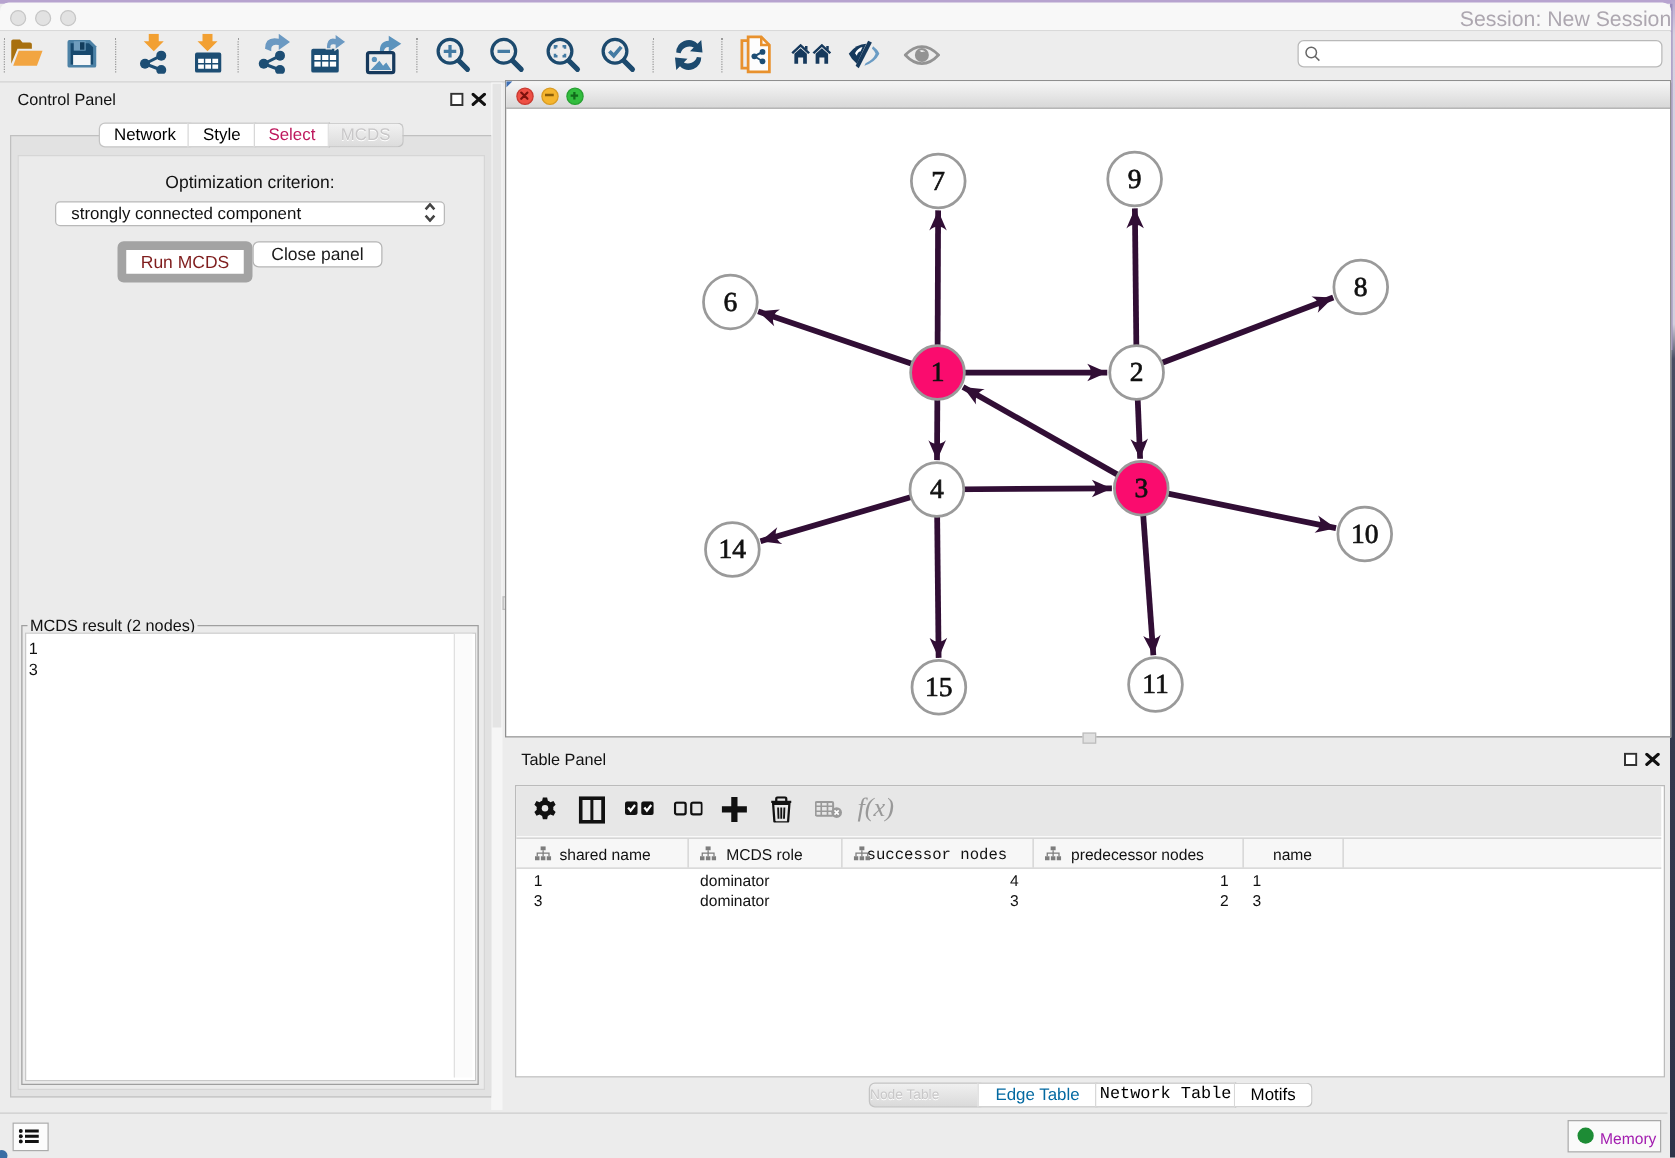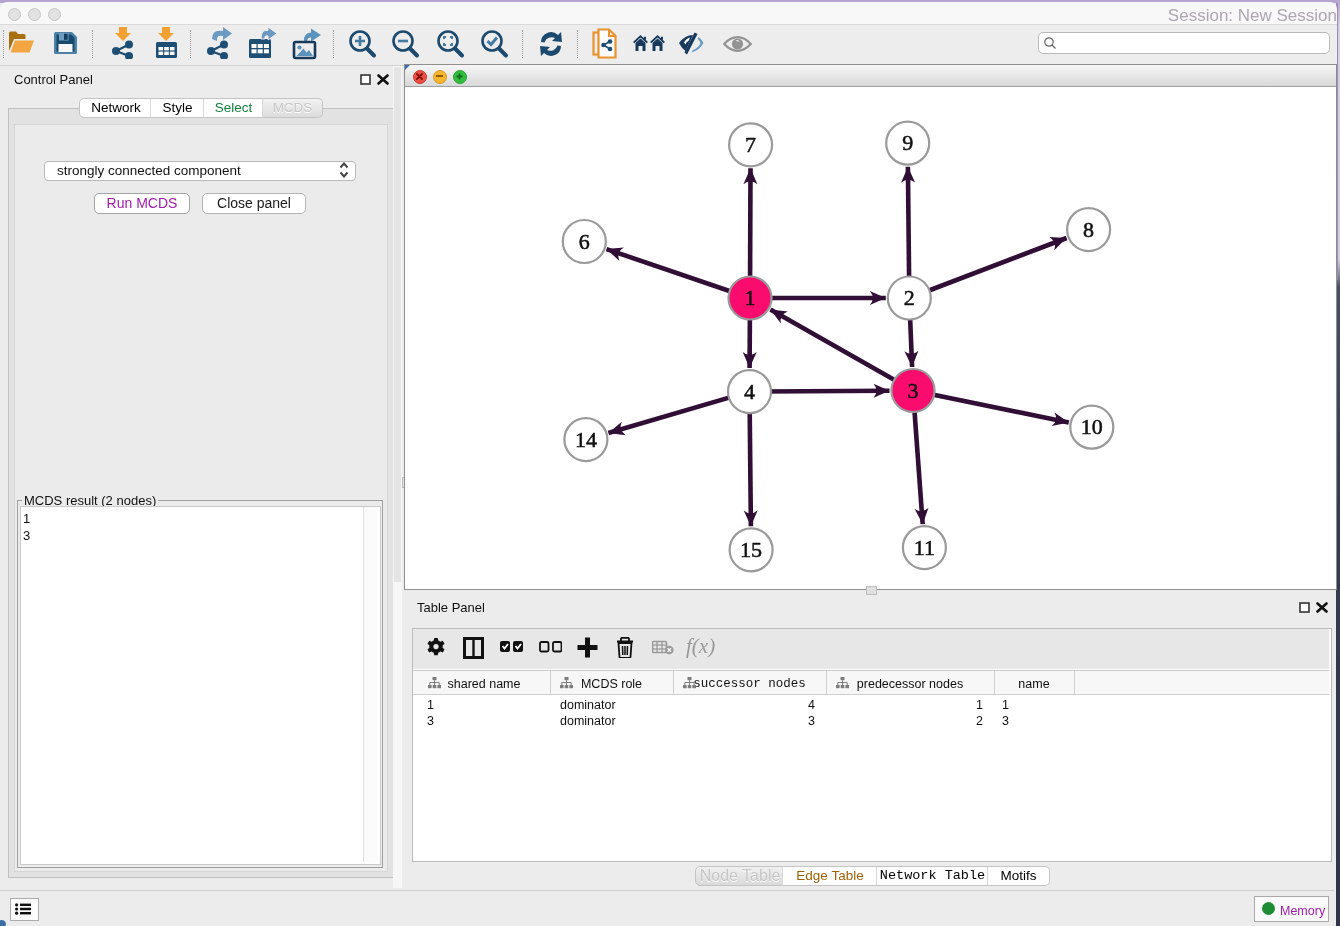--- a/index.html
+++ b/index.html
@@ -172,30 +172,31 @@
 <svg class="abs" style="left:377px;top:74px" width="12" height="11" viewBox="0 0 12 11">
       <path d="M1.5 1.5 L10.5 9.5 M10.5 1.5 L1.5 9.5" stroke="#111" stroke-width="2.6" stroke-linecap="round"></path>
     </svg>
 
 <div class="abs" style="left:8px;top:108px;width:384px;height:768px;background:#e2e2e2;border:1px solid #c0c0c0;"></div>
 <div class="abs" style="left:14px;top:124px;width:372px;height:746px;background:#ebebeb;border:1px solid #d6d6d6;"></div>
 
 <div class="abs" style="left:79px;top:98px;width:243px;height:18px;"></div>
 <div class="abs" style="left:79px;top:98px;width:72px;height:18px;background:#fff;border:1px solid #c4c4c4;border-radius:5px 0 0 5px;line-height:18px;text-align:center;font-size:13.5px;color:#000;">Network</div>
 <div class="abs" style="left:151px;top:98px;width:53px;height:18px;background:#fff;border:1px solid #c4c4c4;border-left:1px solid #d8d8d8;margin-left:-1px;line-height:18px;text-align:center;font-size:13.5px;color:#000;">Style</div>
-<div class="abs" style="left:204px;top:98px;width:59px;height:18px;background:#fff;border:1px solid #c4c4c4;border-left:1px solid #d8d8d8;margin-left:-1px;line-height:18px;text-align:center;font-size:13.5px;color:#15803d;">Select</div>
+<div class="abs" style="left:204px;top:98px;width:59px;height:18px;background:#fff;border:1px solid #c4c4c4;border-left:1px solid #d8d8d8;margin-left:-1px;line-height:18px;text-align:center;font-size:13.5px;color:#be185d;">Select</div>
 <div class="abs" style="left:263px;top:98px;width:59px;height:18px;background:linear-gradient(#f2f2f2,#dcdcdc);border:1px solid #c4c4c4;border-left:1px solid #d8d8d8;margin-left:-1px;border-radius:0 5px 5px 0;line-height:18px;text-align:center;font-size:13.5px;color:#c8c7c8;text-shadow:0 1px 0 #fff;">MCDS</div>
 
+<div class="abs" style="left:14px;top:137px;width:372px;text-align:center;font-size:14px;color:#111;">Optimization criterion:</div>
 <div class="abs" style="left:44px;top:161px;width:310px;height:18px;background:#fff;border:1px solid #b9b9b9;border-radius:4px;"></div>
 <div class="abs" style="left:57px;top:163px;font-size:13.5px;color:#111;">strongly connected component</div>
 <svg class="abs" style="left:338px;top:162px" width="12" height="16" viewBox="0 0 12 16">
       <path d="M2.5 5.5 L6 1.5 L9.5 5.5" fill="none" stroke="#444" stroke-width="2"></path>
       <path d="M2.5 10.5 L6 14.5 L9.5 10.5" fill="none" stroke="#444" stroke-width="2"></path>
     </svg>
-<div class="abs" style="left:94px;top:193px;width:94px;height:19px;background:#fff;border:1px solid #a3a3a3;border-radius:5px;line-height:19px;text-align:center;font-size:14px;color:#a21caf;">Run MCDS</div>
+<div class="abs" style="left:94px;top:193px;width:94px;height:19px;background:#fff;border:7px solid #a3a3a3;border-radius:5px;line-height:19px;text-align:center;font-size:14px;color:#7f1d1d;">Run MCDS</div>
 <div class="abs" style="left:202px;top:193px;width:102px;height:19px;background:#fff;border:1px solid #b5b5b5;border-radius:5px;line-height:19px;text-align:center;font-size:14px;color:#1a1a1a;">Close panel</div>
 
 <div class="abs" style="left:17px;top:500px;width:364px;height:366px;border:1px solid #9f9f9f;"></div>
 <div class="abs" style="left:22px;top:493px;background:#ebebeb;padding:0 2px;font-size:13px;color:#111;">MCDS result (2 nodes)</div>
 <div class="abs" style="left:19.5px;top:506px;width:359px;height:357px;background:#fff;border:1px solid #c9c9c9;"></div>
 <div class="abs" style="left:363px;top:507px;width:14px;height:355px;background:#fbfbfb;border-left:1px solid #e0e0e0;"></div>
 <div class="abs" style="left:23px;top:511px;font-size:13px;color:#111;line-height:16.5px;">1<br>3</div>
 
 <div class="abs" style="left:393px;top:66px;width:9px;height:822px;background:#f6f6f6;"></div>
 <div class="abs" style="left:394px;top:67px;width:7px;height:515px;background:#e4e4e4;"></div>
@@ -386,22 +387,22 @@
 <div class="abs" style="left:560px;top:698px;font-size:12.5px;color:#111;">dominator</div>
 <div class="abs" style="left:673px;top:698px;width:142px;text-align:right;font-size:12.5px;color:#111;">4</div>
 <div class="abs" style="left:826px;top:698px;width:157px;text-align:right;font-size:12.5px;color:#111;">1</div>
 <div class="abs" style="left:1002px;top:698px;font-size:12.5px;color:#111;">1</div>
 <div class="abs" style="left:427px;top:714px;font-size:12.5px;color:#111;">3</div>
 <div class="abs" style="left:560px;top:714px;font-size:12.5px;color:#111;">dominator</div>
 <div class="abs" style="left:673px;top:714px;width:142px;text-align:right;font-size:12.5px;color:#111;">3</div>
 <div class="abs" style="left:826px;top:714px;width:157px;text-align:right;font-size:12.5px;color:#111;">2</div>
 <div class="abs" style="left:1002px;top:714px;font-size:12.5px;color:#111;">3</div>
 
-<div class="abs" style="left:695px;top:866px;width:88px;height:18px;background:linear-gradient(#f0f0f0,#dadada);border:1px solid #c4c4c4;border-radius:5px 0 0 5px;line-height:18px;text-align:center;font-size:16px;color:#c8c7c8;text-shadow:0 1px 0 #fff;">Node Table</div>
-<div class="abs" style="left:783px;top:866px;width:94px;height:18px;background:#fff;border:1px solid #c4c4c4;border-left:1px solid #d8d8d8;margin-left:-1px;line-height:18px;text-align:center;font-size:13.5px;color:#a16207;">Edge Table</div>
+<div class="abs" style="left:695px;top:866px;width:88px;height:18px;background:linear-gradient(#f0f0f0,#dadada);border:1px solid #c4c4c4;border-radius:5px 0 0 5px;line-height:18px;text-align:left;font-size:11px;color:#c8c7c8;text-shadow:0 1px 0 #fff;">Node Table</div>
+<div class="abs" style="left:783px;top:866px;width:94px;height:18px;background:#fff;border:1px solid #c4c4c4;border-left:1px solid #d8d8d8;margin-left:-1px;line-height:18px;text-align:center;font-size:13.5px;color:#0369a1;">Edge Table</div>
 <div class="abs" style="left:877px;top:866px;width:111px;height:18px;background:#fff;border:1px solid #c4c4c4;border-left:1px solid #d8d8d8;margin-left:-1px;line-height:18px;text-align:center;font-size:13.5px;color:#000;font-family:Liberation Mono, monospace;">Network Table</div>
 <div class="abs" style="left:988px;top:866px;width:61px;height:18px;background:#fff;border:1px solid #c4c4c4;border-left:1px solid #d8d8d8;margin-left:-1px;border-radius:0 5px 5px 0;line-height:18px;text-align:center;font-size:13.5px;color:#000;">Motifs</div>
 
 <div class="abs" style="left:0;top:890px;width:1334px;height:36px;background:#ececec;border-top:1px solid #cccccc;"></div>
 <div class="abs" style="left:10px;top:898px;width:27px;height:21px;background:#fcfcfc;border:1px solid #ababab;"></div>
 <svg class="abs" style="left:15px;top:903px" width="17" height="12" viewBox="0 0 17 12">
 <circle cx="1.6" cy="1.8" r="1.6" fill="#111"></circle>
       <rect x="5" y="0.6" width="11" height="2.4" fill="#111"></rect>
 <circle cx="1.6" cy="6" r="1.6" fill="#111"></circle>
       <rect x="5" y="4.8" width="11" height="2.4" fill="#111"></rect>

